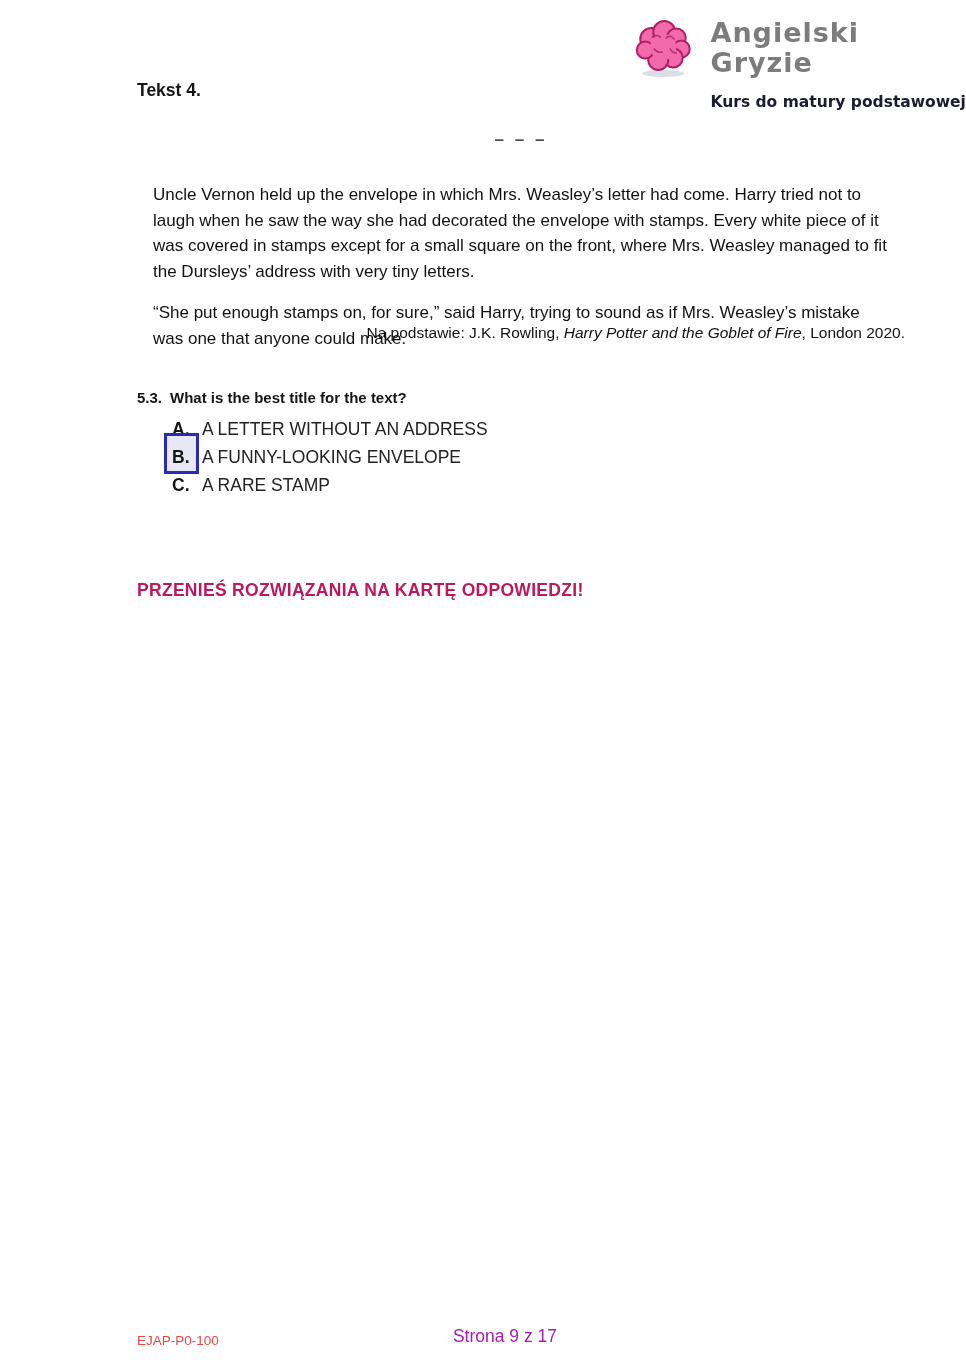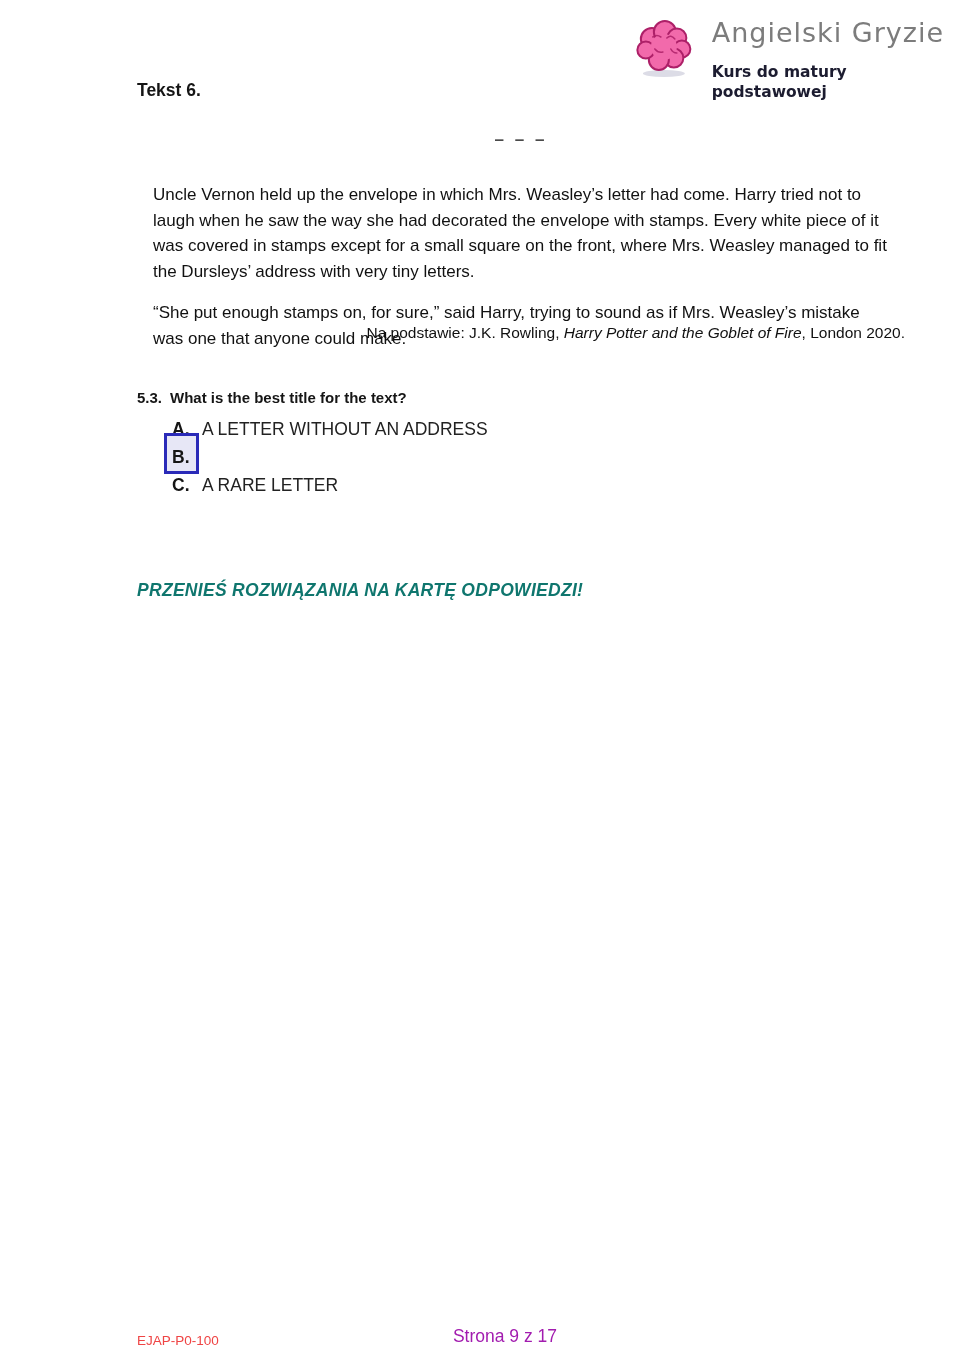--- a/index.html
+++ b/index.html
@@ -18,21 +18,21 @@
     position: absolute;
     top: 16px;
     left: 630px;
     display: flex;
     align-items: flex-start;
   }
   .logo-brain { width: 68px; height: 62px; margin-right: 14px; }
   .logo-text { padding-top: 2px; }
   .logo-title {
     font-family: "DejaVu Sans", sans-serif;
-    font-weight: normal;
+    font-weight: bold;
     font-size: 27px;
     line-height: 30px;
     color: #7c7c7c;
     letter-spacing: 1px;
   }
   .logo-subtitle {
     font-family: "DejaVu Sans", sans-serif;
     font-weight: bold;
     font-size: 15.5px;
     line-height: 20px;
@@ -119,23 +119,22 @@
   }
   .opt-text { color: #222222; }
 
   
   .transfer {
     position: absolute;
     left: 137px;
     top: 580px;
     font-size: 17.5px;
     font-weight: bold;
-    font-style: italic;
     letter-spacing: 0.3px;
-    color: #0f766e;
+    color: #be185d;
   }
 
   
   .footer-code {
     position: absolute;
     left: 137px;
     top: 1333px;
     font-size: 13.5px;
     color: #ef4444;
   }
@@ -174,21 +173,21 @@
         <path d="M24 33 q3 4 8 3"></path>
         <path d="M40 33 q2 4 6 4"></path>
       </g>
     </svg>
     <div class="logo-text">
       <div class="logo-title">Angielski Gryzie</div>
       <div class="logo-subtitle">Kurs do matury podstawowej</div>
     </div>
   </div>
 
-  <div class="section-heading">Tekst 6.</div>
+  <div class="section-heading">Tekst 4.</div>
 
   <div class="separator">– – –</div>
 
   <div class="reading-text">
     <p>Uncle Vernon held up the envelope in which Mrs. Weasley’s letter had come. Harry tried not to laugh when he saw the way she had decorated the envelope with stamps. Every white piece of it was covered in stamps except for a small square on the front, where Mrs. Weasley managed to fit the Dursleys’ address with very tiny letters.</p>
     <p>“She put enough stamps on, for sure,” said Harry, trying to sound as if Mrs. Weasley’s mistake was one that anyone could make.</p>
   </div>
 
   <div class="source"><span>Na podstawie: J.K. Rowling, </span><em>Harry Potter and the Goblet of Fire</em><span>, London 2020.</span></div>
 
@@ -196,24 +195,25 @@
     <span class="qnum">5.3.</span><span class="qtext">What is the best title for the text?</span>
   </div>
 
   <div class="options">
     <div class="option">
       <span class="opt-letter">A.</span>
       <span class="opt-text">A LETTER WITHOUT AN ADDRESS</span>
     </div>
     <div class="option">
       <span class="opt-letter selected">B.</span>
+      <span class="opt-text">A FUNNY-LOOKING ENVELOPE</span>
     </div>
     <div class="option">
       <span class="opt-letter">C.</span>
-      <span class="opt-text">A RARE LETTER</span>
+      <span class="opt-text">A RARE STAMP</span>
     </div>
   </div>
 
   <div class="transfer">PRZENIEŚ ROZWIĄZANIA NA KARTĘ ODPOWIEDZI!</div>
 
   <div class="footer-code">EJAP-P0-100</div>
   <div class="footer-page">Strona 9 z 17</div>
 
 </div>
 

